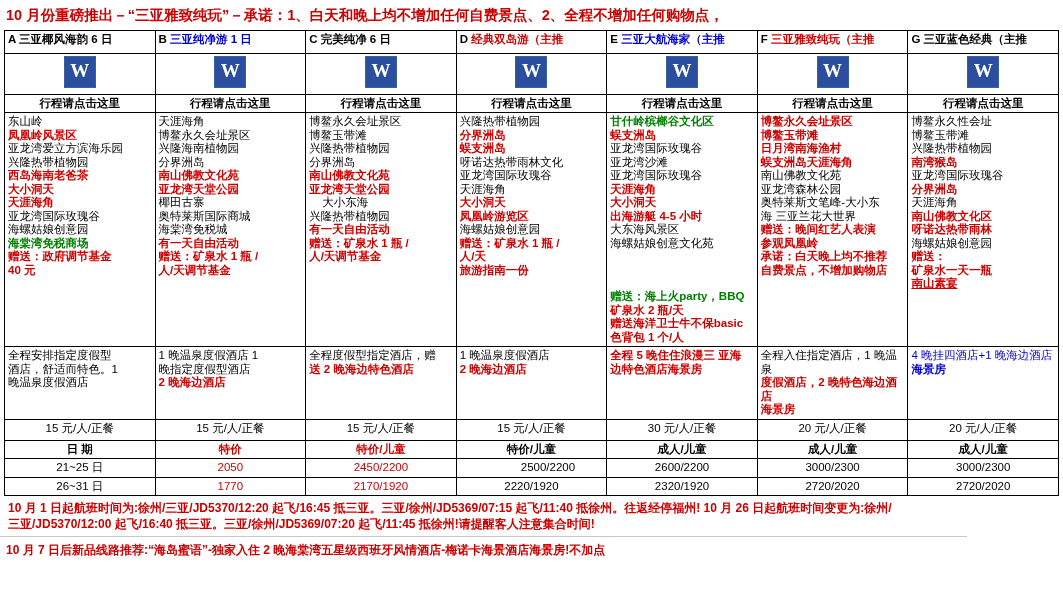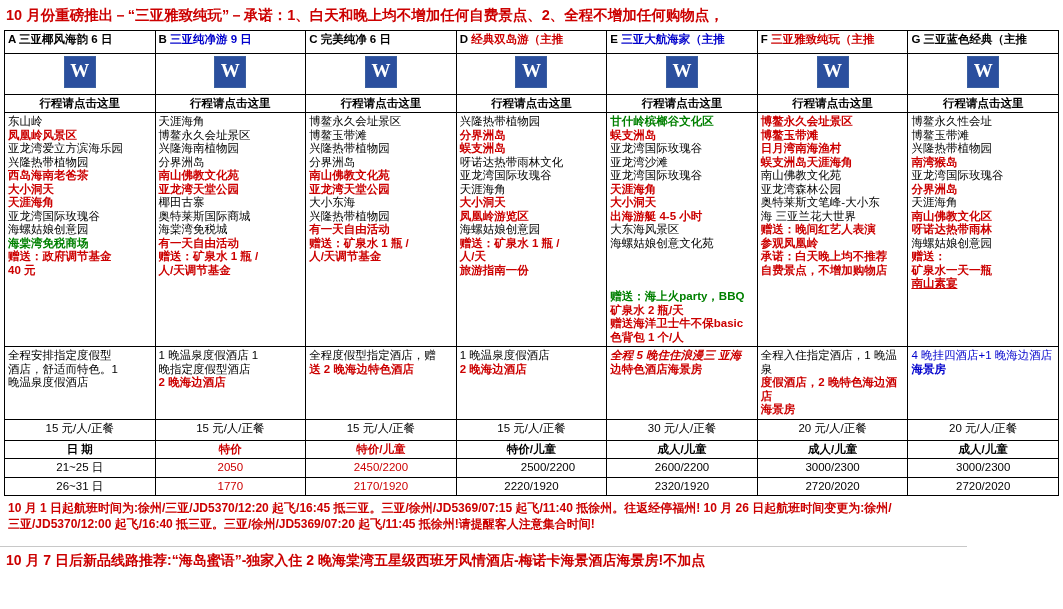--- a/index.html
+++ b/index.html
@@ -57,45 +57,45 @@
   .hotel{height:60px;font-size:11.5px;}
   .meal{text-align:center;height:16px;font-size:11.5px;}
   .priceHdr{text-align:center;font-weight:bold;font-size:12px;margin-top:28px;}
   .priceRow td{text-align:center;font-size:12px;}
   .dateCell{text-align:center;margin-top:8px;}
   .note{
     color:#cc0000;font-weight:bold;font-size:12px;
     padding:4px 6px 2px 8px;line-height:16px;
   }
   .banner-bottom{
-    color:#cc0000;font-weight:bold;font-size:14px;
+    color:#cc0000;font-weight:bold;font-size:12px;
     padding:5px 4px 4px 6px;white-space:nowrap;
     border-top:1px solid #c8c8c8;
-    margin-top:12px;
+    margin-top:2px;
   }
   .r{color:#cc0000;}
   .b{color:#0000cc;}
 </style>
 </head>
 <body>
 
 <div class="page">
 
   <div class="banner-top">10 月份重磅推出－“三亚雅致纯玩”－承诺：1、白天和晚上均不增加任何自费景点、2、全程不增加任何购物点，</div>
 
   <table class="main">
     <tbody>
         <tr>
       <td class="hdr">
         <span class="ltr">A</span>
         <span>三亚椰风海韵 6 日</span>
       </td>
       <td class="hdr">
         <span class="ltr">B</span>
-        <span class="b">三亚纯净游 9 日</span>
+        <span class="b">三亚纯净游 1 日</span>
       </td>
       <td class="hdr">
         <span class="ltr">C</span>
         <span>完美纯净 6 日</span>
       </td>
       <td class="hdr">
         <span class="ltr">D</span>
         <span class="r">经典双岛游（主推</span>
       </td>
       <td class="hdr">
@@ -161,21 +161,21 @@
             <div style="color: rgb(204, 0, 0); font-weight: bold;">赠送：矿泉水 1 瓶 /</div>
             <div style="color: rgb(204, 0, 0); font-weight: bold;">人/天调节基金</div>
           </td>
       <td class="itin" id="itin-2">
             <div style="color: rgb(0, 0, 0);">博鳌永久会址景区</div>
             <div style="color: rgb(0, 0, 0);">博鳌玉带滩</div>
             <div style="color: rgb(0, 0, 0);">兴隆热带植物园</div>
             <div style="color: rgb(0, 0, 0);">分界洲岛</div>
             <div style="color: rgb(204, 0, 0); font-weight: bold;">南山佛教文化苑</div>
             <div style="color: rgb(204, 0, 0); font-weight: bold;">亚龙湾天堂公园</div>
-            <div style="color: rgb(0, 0, 0);">大小东海</div>
+            <div style="color: rgb(0, 0, 0); margin-left: 13px;">大小东海</div>
             <div style="color: rgb(0, 0, 0);">兴隆热带植物园</div>
             <div style="color: rgb(204, 0, 0); font-weight: bold;">有一天自由活动</div>
             <div style="color: rgb(204, 0, 0); font-weight: bold;">赠送：矿泉水 1 瓶 /</div>
             <div style="color: rgb(204, 0, 0); font-weight: bold;">人/天调节基金</div>
           </td>
       <td class="itin" id="itin-3">
             <div style="color: rgb(0, 0, 0);">兴隆热带植物园</div>
             <div style="color: rgb(204, 0, 0); font-weight: bold;">分界洲岛</div>
             <div style="color: rgb(204, 0, 0); font-weight: bold;">蜈支洲岛</div>
             <div style="color: rgb(0, 0, 0);">呀诺达热带雨林文化</div>
@@ -248,21 +248,21 @@
           </td>
       <td class="hotel" id="hotel-2">
             <div style="color: rgb(0, 0, 0);">全程度假型指定酒店，赠</div>
             <div style="color: rgb(204, 0, 0); font-weight: bold;">送 2 晚海边特色酒店</div>
           </td>
       <td class="hotel" id="hotel-3">
             <div style="color: rgb(0, 0, 0);">1 晚温泉度假酒店</div>
             <div style="color: rgb(204, 0, 0); font-weight: bold;">2 晚海边酒店</div>
           </td>
       <td class="hotel" id="hotel-4">
-            <div style="color: rgb(204, 0, 0); font-weight: bold; font-style: italic;">全程 5 晚住住浪漫三 亚海</div>
+            <div style="color: rgb(204, 0, 0); font-weight: bold;">全程 5 晚住住浪漫三 亚海</div>
             <div style="color: rgb(204, 0, 0); font-weight: bold;">边特色酒店海景房</div>
           </td>
       <td class="hotel" id="hotel-5">
             <div style="color: rgb(0, 0, 0);">全程入住指定酒店，1 晚温泉</div>
             <div style="color: rgb(204, 0, 0); font-weight: bold;">度假酒店，2 晚特色海边酒店</div>
             <div style="color: rgb(204, 0, 0); font-weight: bold;">海景房</div>
           </td>
       <td class="hotel" id="hotel-6">
             <div style="color: rgb(0, 0, 204); font-weight: normal;">4 晚挂四酒店+1 晚海边酒店</div>
             <div style="color: rgb(0, 0, 204); font-weight: bold;">海景房</div>

